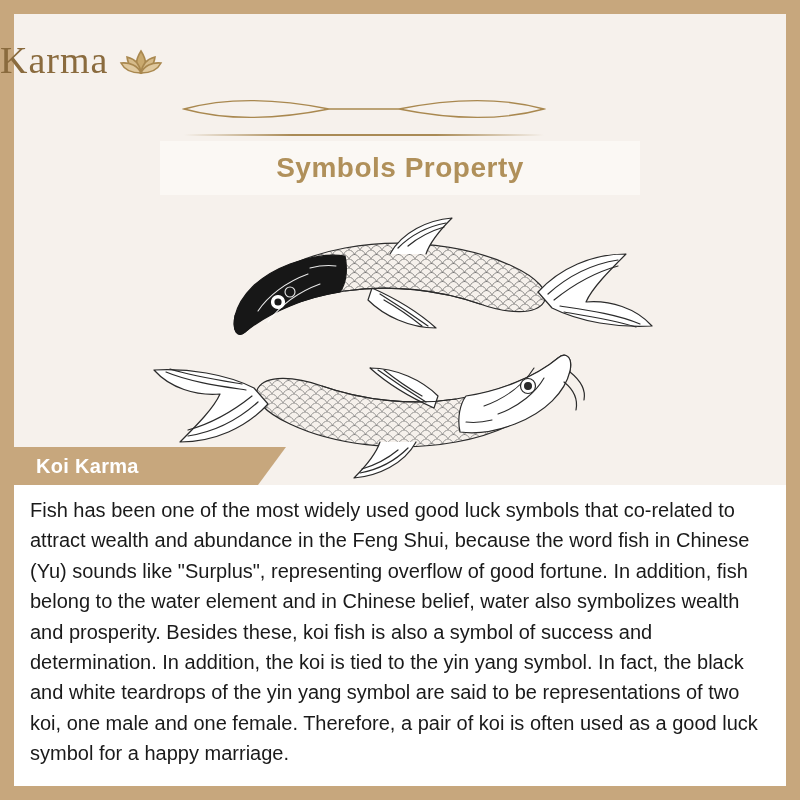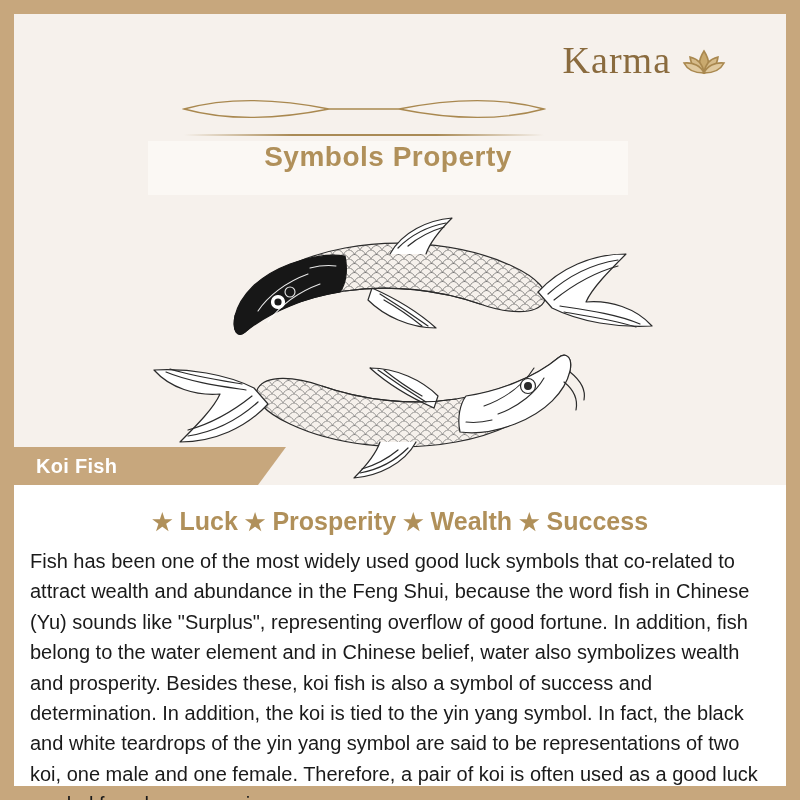--- a/index.html
+++ b/index.html
@@ -56,21 +56,21 @@
   .corner-in.tr { right: 14px; top: 14px; clip-path: polygon(100% 0, 100% 100%, 0 0); }
   .corner-in.bl { left: 14px; bottom: 14px; clip-path: polygon(0 0, 0 100%, 100% 100%); }
   .corner-in.br { right: 14px; bottom: 14px; clip-path: polygon(100% 0, 100% 100%, 0 100%); }
 
   
   .brand {
     position: absolute;
     left: 0;
     top: 38px;
     width: 727px;
-    text-align: right;
+    text-align: left;
   }
   .brand-row {
     display: inline-flex;
     align-items: center;
     justify-content: center;
     gap: 10px;
   }
   .brand-name {
     font-family: "Liberation Serif", serif;
     font-size: 38px;
@@ -97,27 +97,27 @@
     transform: translateX(-50%);
     top: 96px;
     width: 360px;
     height: 2px;
     background: linear-gradient(to right, rgba(170,140,90,0), #a98a55 30%, #a98a55 70%, rgba(170,140,90,0));
   }
 
   
   .title-bar {
     position: absolute;
-    left: 148px;
+    left: 160px;
     top: 141px;
     width: 480px;
     height: 54px;
     background: #fbf8f4;
     display: flex;
-    align-items: flex-start;
+    align-items: center;
     justify-content: center;
   }
   .title-text {
     font-family: "Liberation Sans", sans-serif;
     font-weight: bold;
     font-size: 28px;
     color: #b0905a;
     letter-spacing: 0.5px;
   }
 
@@ -340,31 +340,21 @@
           <path d="M106 194 C80 190, 50 186, 26 176"></path>
           <path d="M102 188 C78 184, 52 180, 30 173"></path>
 
           <path d="M316 203 C272 210, 222 204, 182 190"></path>
         </g>
       </g>
     </svg>
   </div>
 
   <div class="label-tab">
-    <span class="label-tab-text">Koi Fish</span>
+    <span class="label-tab-text">Koi Karma</span>
   </div>
 
   <div class="content">
-    <div class="keywords">
-      <span class="kw-star">★</span>
-      <span>Luck</span>
-      <span class="kw-star">★</span>
-      <span>Prosperity</span>
-      <span class="kw-star">★</span>
-      <span>Wealth</span>
-      <span class="kw-star">★</span>
-      <span>Success</span>
-    </div>
 
     <p class="body-text">Fish has been one of the most widely used good luck symbols that co-related to attract wealth and abundance in the Feng Shui, because the word fish in Chinese (Yu) sounds like "Surplus", representing overflow of good fortune. In addition, fish belong to the water element and in Chinese belief, water also symbolizes wealth and prosperity. Besides these, koi fish is also a symbol of success and determination. In addition, the koi is tied to the yin yang symbol. In fact, the black and white teardrops of the yin yang symbol are said to be representations of two koi, one male and one female. Therefore, a pair of koi is often used as a good luck symbol for a happy marriage.</p>
   </div>
 
 </div>
 
 </body></html>

